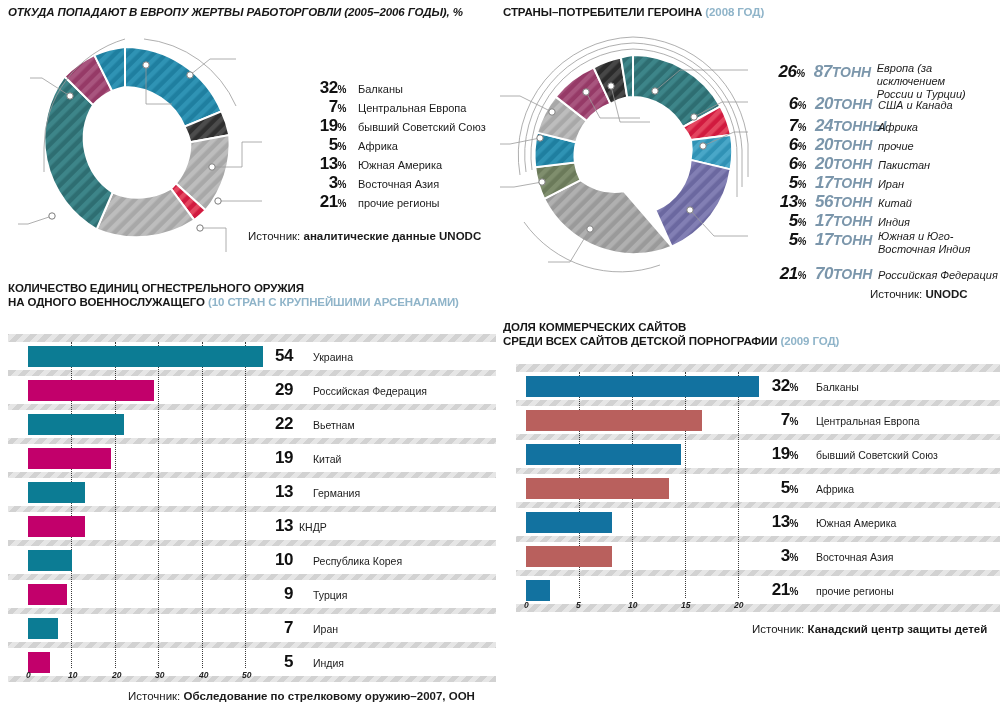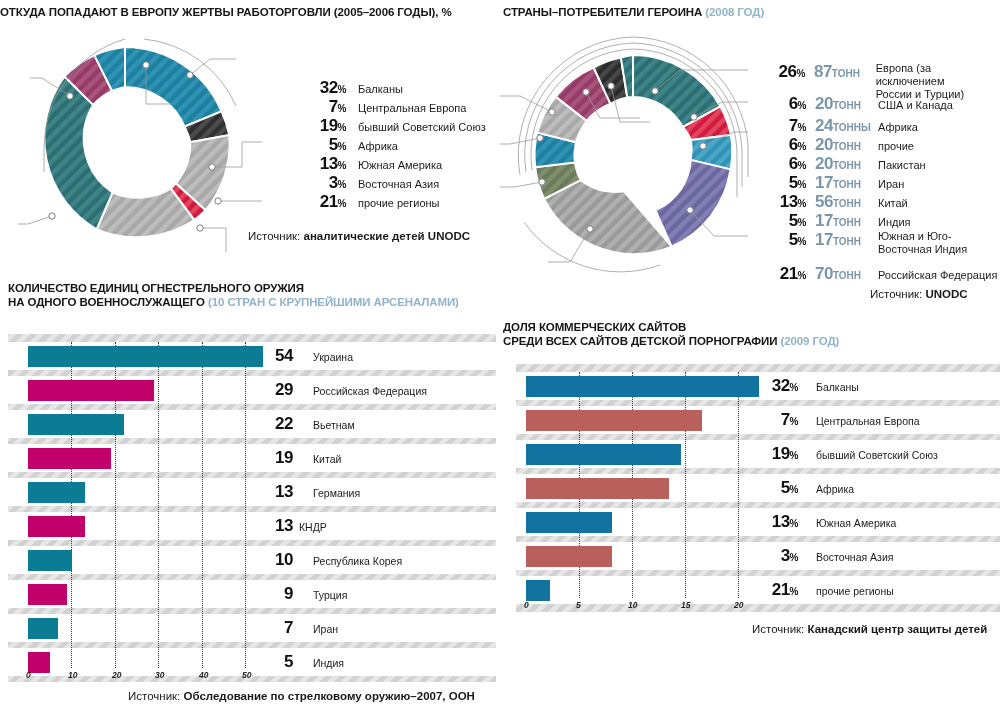--- a/index.html
+++ b/index.html
@@ -46,21 +46,21 @@
     width: 46px; text-align: right;
     font-weight: bold; font-size: 17px; color: #111;
     letter-spacing: -0.5px;
   }
   .pct .u { font-size: 10px; font-weight: bold; }
   .tons {
     width: 62px; text-align: left;
     font-weight: bold; font-size: 17px; color: #7b96ab;
     padding-left: 9px; letter-spacing: -0.5px;
   }
-  .tons .u { font-size: 10px; font-weight: bold; letter-spacing: 0; }
+  .tons .u { font-size: 14px; font-weight: bold; letter-spacing: 0; }
   .lname {
     font-size: 11px; color: #1b1b1b;
     padding-left: 10px; line-height: 13px;
     white-space: pre-line;
   }
   .legend.one .lname { padding-left: 12px; }
 
   
   .barchart { position: absolute; background: #8b5cf6; }
   .barchart .hatch {
@@ -95,21 +95,21 @@
 
   svg { display: block; overflow: visible; }
   .lead { stroke: #9a9a9a; stroke-width: 0.8; fill: none; }
   .dot  { fill: #ffffff; stroke: #7d7d7d; stroke-width: 1; }
 </style>
 </head>
 <body>
 
 <div id="root">
 
-  <div class="title" style="left:0; top:5px;">
+  <div class="title" style="left:8px; top:5px;font-style:italic;">
     <span>ОТКУДА ПОПАДАЮТ В ЕВРОПУ ЖЕРТВЫ РАБОТОРГОВЛИ (2005–2006 ГОДЫ), %</span>
   </div>
 
   <div class="title" style="left:503px; top:5px;">
     <span>СТРАНЫ–ПОТРЕБИТЕЛИ ГЕРОИНА </span><span class="sub">(2008 ГОД)</span>
   </div>
 
   <div class="title" style="left:8px; top:281px;">
     <div>КОЛИЧЕСТВО ЕДИНИЦ ОГНЕСТРЕЛЬНОГО ОРУЖИЯ</div>
     <div><span>НА ОДНОГО ВОЕННОСЛУЖАЩЕГО </span><span class="sub">(10 СТРАН С КРУПНЕЙШИМИ АРСЕНАЛАМИ)</span></div>
@@ -215,21 +215,21 @@
       <span class="pct"><span>3</span><span class="u">%</span></span>
       <span class="lname">Восточная Азия</span>
     </div>
     <div class="legrow">
       <span class="pct"><span>21</span><span class="u">%</span></span>
       <span class="lname">прочие регионы</span>
     </div>
   </div>
 
   <div class="source" style="left:248px; top:230px;">
-    <span>Источник: </span><b>аналитические детей UNODC</b>
+    <span>Источник: </span><b>аналитические данные UNODC</b>
   </div>
 
   <svg style="position:absolute; left:500px; top:22px;" width="290" height="262" viewBox="0 0 290 262">
     <defs>
       <pattern id="g-teal" width="9" height="9" patternTransform="rotate(45)" patternUnits="userSpaceOnUse">
         <rect width="9" height="9" fill="#2e6e72"></rect>
           <rect width="4.5" height="9" fill="#3d8589"></rect>
         </pattern>
       <pattern id="g-red" width="9" height="9" patternTransform="rotate(45)" patternUnits="userSpaceOnUse">
         <rect width="9" height="9" fill="#d11a3f"></rect>
@@ -320,21 +320,21 @@
       <circle class="dot" cx="40" cy="116" r="3.2"></circle>
       <path class="lead" d="M 52 90 L 20 74 L 0 74"></path>
       <circle class="dot" cx="52" cy="90" r="3.2"></circle>
       <path class="lead" d="M 86 70 L 100 96 L 140 96"></path>
       <circle class="dot" cx="86" cy="70" r="3.2"></circle>
       <path class="lead" d="M 111 64 L 120 100 L 150 100"></path>
       <circle class="dot" cx="111" cy="64" r="3.2"></circle>
     </g>
   </svg>
 
-  <div class="legend" style="left:760px; top:62px;">
+  <div class="legend" style="left:760px; top:62px;font-style:italic;">
     <div class="legrow tall" style="height:32px;">
       <span class="pct"><span>26</span><span class="u">%</span></span>
       <span class="tons"><span>87</span><span class="u">ТОНН</span></span>
       <span class="lname">Европа (за исключением
 России и Турции)</span>
     </div>
     <div class="legrow" style="height:22px;">
       <span class="pct"><span>6</span><span class="u">%</span></span>
       <span class="tons"><span>20</span><span class="u">ТОНН</span></span>
       <span class="lname">США и Канада</span>

